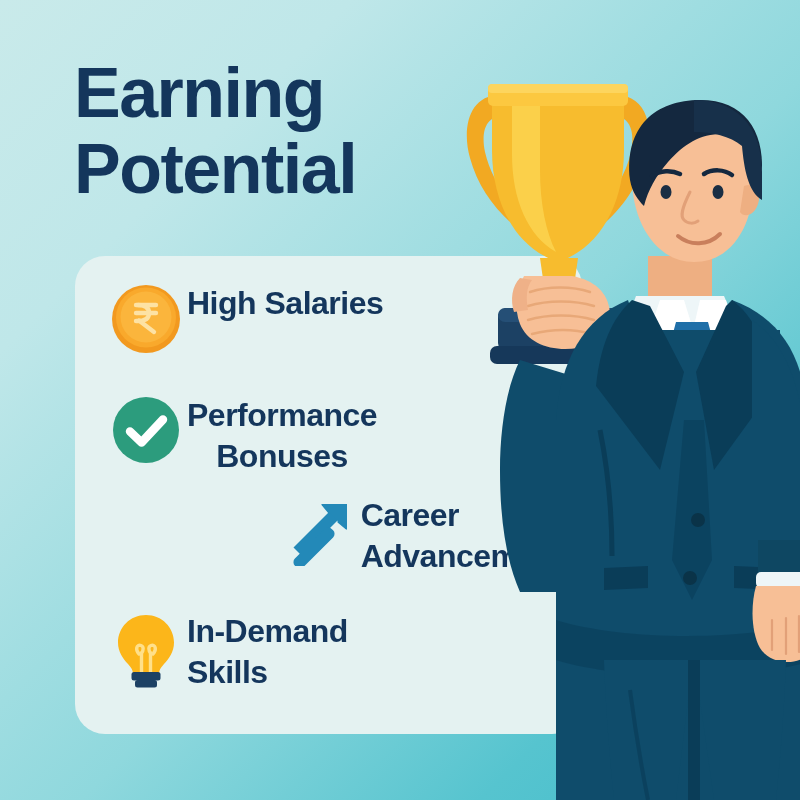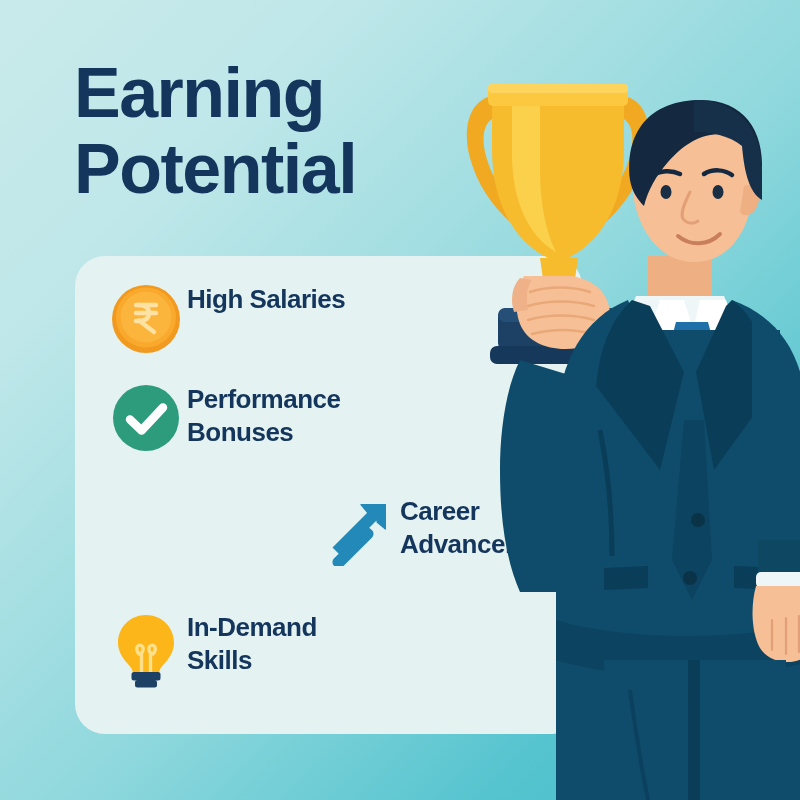--- a/index.html
+++ b/index.html
@@ -61,30 +61,30 @@
   }
   .row-icon {
     width: 82px;
     flex: 0 0 82px;
     display: flex;
     align-items: center;
     justify-content: center;
   }
   .row-label {
     color: #14365c;
-    font-size: 26px;
+    font-size: 32px;
     font-weight: bold;
     line-height: 1.28;
     letter-spacing: -0.5px;
     padding-top: 3px;
     white-space: pre-line;
   }
 
   #row-0 { top: 24px;  }
-  #row-1 { top: 124px; }
+  #row-1 { top: 136px; text-align: center; }
   #row-2 { top: 236px; justify-content: flex-end; }
   #row-3 { top: 352px; }
 
   #row-0 .row-icon { padding-top: 2px; }
   #row-1 .row-icon { padding-top: 2px; }
   #row-2 .row-icon { padding-top: 2px; }
   #row-3 .row-icon { padding-top: 4px; }
 
   
   #illustration {

